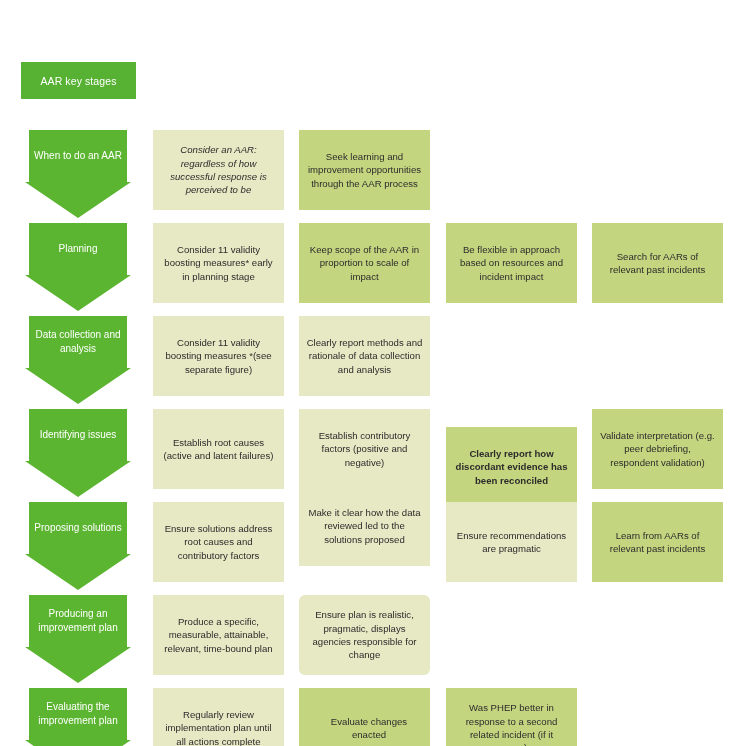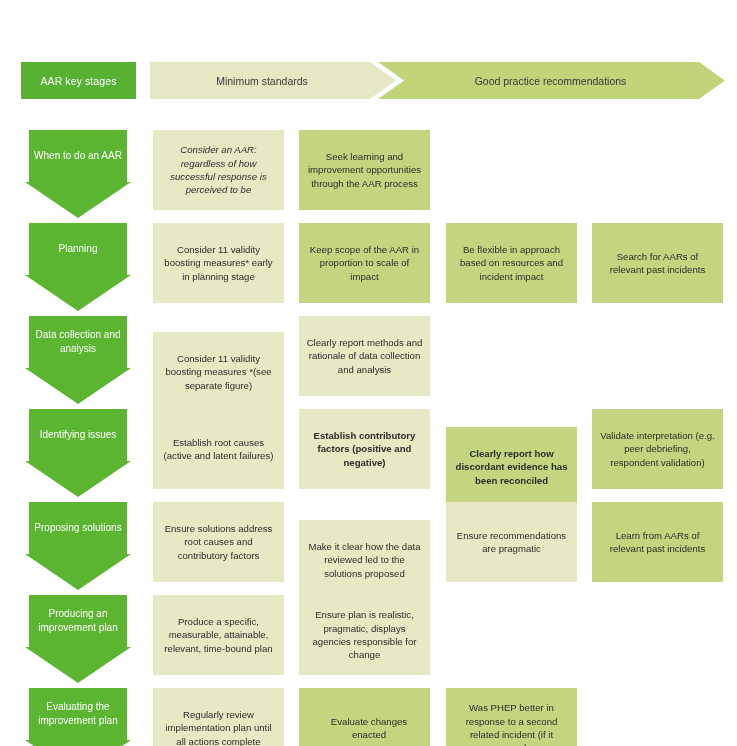--- a/index.html
+++ b/index.html
@@ -126,22 +126,20 @@
 
   .cell-text { display: block; width: 100%; }
 </style>
 </head>
 <body>
 
 <div class="figure">
 
   <div class="header-band">
     <div class="hdr-key-stages">AAR key stages</div>
-    <div class="hdr-chevron hdr-min">Minimum standards</div>
-    <div class="hdr-chevron hdr-good">Good practice recommendations</div>
   </div>
 
   <div id="rows-root">
       <div class="stage-arrow" style="top: 90px;">
         <span class="stage-label">When to do an AAR</span>
       </div>
       <div class="cell beige" style="left: 153px; top: 90px; width: 131px; height: 80px; font-style: italic;">
         <span class="cell-text">Consider an AAR: regardless of how successful response is perceived to be</span>
       </div>
       <div class="cell green" style="left: 299px; top: 90px; width: 131px; height: 80px;">
@@ -158,63 +156,63 @@
       </div>
       <div class="cell green" style="left: 446px; top: 183px; width: 131px; height: 80px;">
         <span class="cell-text">Be flexible in approach based on resources and incident impact</span>
       </div>
       <div class="cell green" style="left: 592px; top: 183px; width: 131px; height: 80px; justify-content: center;">
         <span class="cell-text">Search for AARs of relevant past incidents</span>
       </div>
       <div class="stage-arrow" style="top: 276px;">
         <span class="stage-label">Data collection and analysis</span>
       </div>
-      <div class="cell beige" style="left: 153px; top: 292px; width: 131px; height: 80px;">
+      <div class="cell beige" style="left: 153px; top: 276px; width: 131px; height: 80px;">
         <span class="cell-text">Consider 11 validity boosting measures *(see separate figure)</span>
       </div>
       <div class="cell beige" style="left: 299px; top: 276px; width: 131px; height: 80px;">
         <span class="cell-text">Clearly report methods and rationale of data collection and analysis</span>
       </div>
       <div class="stage-arrow" style="top: 369px;">
         <span class="stage-label">Identifying issues</span>
       </div>
       <div class="cell beige" style="left: 153px; top: 369px; width: 131px; height: 80px;">
         <span class="cell-text">Establish root causes (active and latent failures)</span>
       </div>
-      <div class="cell beige" style="left: 299px; top: 369px; width: 131px; height: 80px; font-weight: bold;">
+      <div class="cell beige" style="left: 299px; top: 369px; width: 131px; height: 80px;">
         <span class="cell-text">Establish contributory factors (positive and negative)</span>
       </div>
       <div class="cell green" style="left: 446px; top: 387px; width: 131px; height: 80px; font-weight: bold;">
         <span class="cell-text">Clearly report how discordant evidence has been reconciled</span>
       </div>
       <div class="cell green" style="left: 592px; top: 369px; width: 131px; height: 80px;">
         <span class="cell-text">Validate interpretation (e.g. peer debriefing, respondent validation)</span>
       </div>
       <div class="stage-arrow" style="top: 462px;">
         <span class="stage-label">Proposing solutions</span>
       </div>
       <div class="cell beige" style="left: 153px; top: 462px; width: 131px; height: 80px;">
         <span class="cell-text">Ensure solutions address root causes and contributory factors</span>
       </div>
-      <div class="cell beige" style="left: 299px; top: 480px; width: 131px; height: 80px;">
+      <div class="cell beige" style="left: 299px; top: 446px; width: 131px; height: 80px;">
         <span class="cell-text">Make it clear how the data reviewed led to the solutions proposed</span>
       </div>
       <div class="cell beige" style="left: 446px; top: 462px; width: 131px; height: 80px;">
         <span class="cell-text">Ensure recommendations are pragmatic</span>
       </div>
       <div class="cell green" style="left: 592px; top: 462px; width: 131px; height: 80px;">
         <span class="cell-text">Learn from AARs of relevant past incidents</span>
       </div>
       <div class="stage-arrow" style="top: 555px;">
         <span class="stage-label">Producing an improvement plan</span>
       </div>
       <div class="cell beige" style="left: 153px; top: 555px; width: 131px; height: 80px;">
         <span class="cell-text">Produce a specific, measurable, attainable, relevant, time-bound plan</span>
       </div>
-      <div class="cell beige" style="left: 299px; top: 555px; width: 131px; height: 80px;">
+      <div class="cell beige" style="left: 299px; top: 555px; width: 131px; height: 80px; border-radius: 6px;">
         <span class="cell-text">Ensure plan is realistic, pragmatic, displays agencies responsible for change</span>
       </div>
       <div class="stage-arrow" style="top: 648px;">
         <span class="stage-label">Evaluating the improvement plan</span>
       </div>
       <div class="cell beige" style="left: 153px; top: 648px; width: 131px; height: 80px;">
         <span class="cell-text">Regularly review implementation plan until all actions complete</span>
       </div>
       <div class="cell green" style="left: 299px; top: 648px; width: 131px; height: 80px; padding-left: 16px;">
         <span class="cell-text">Evaluate changes enacted</span>

